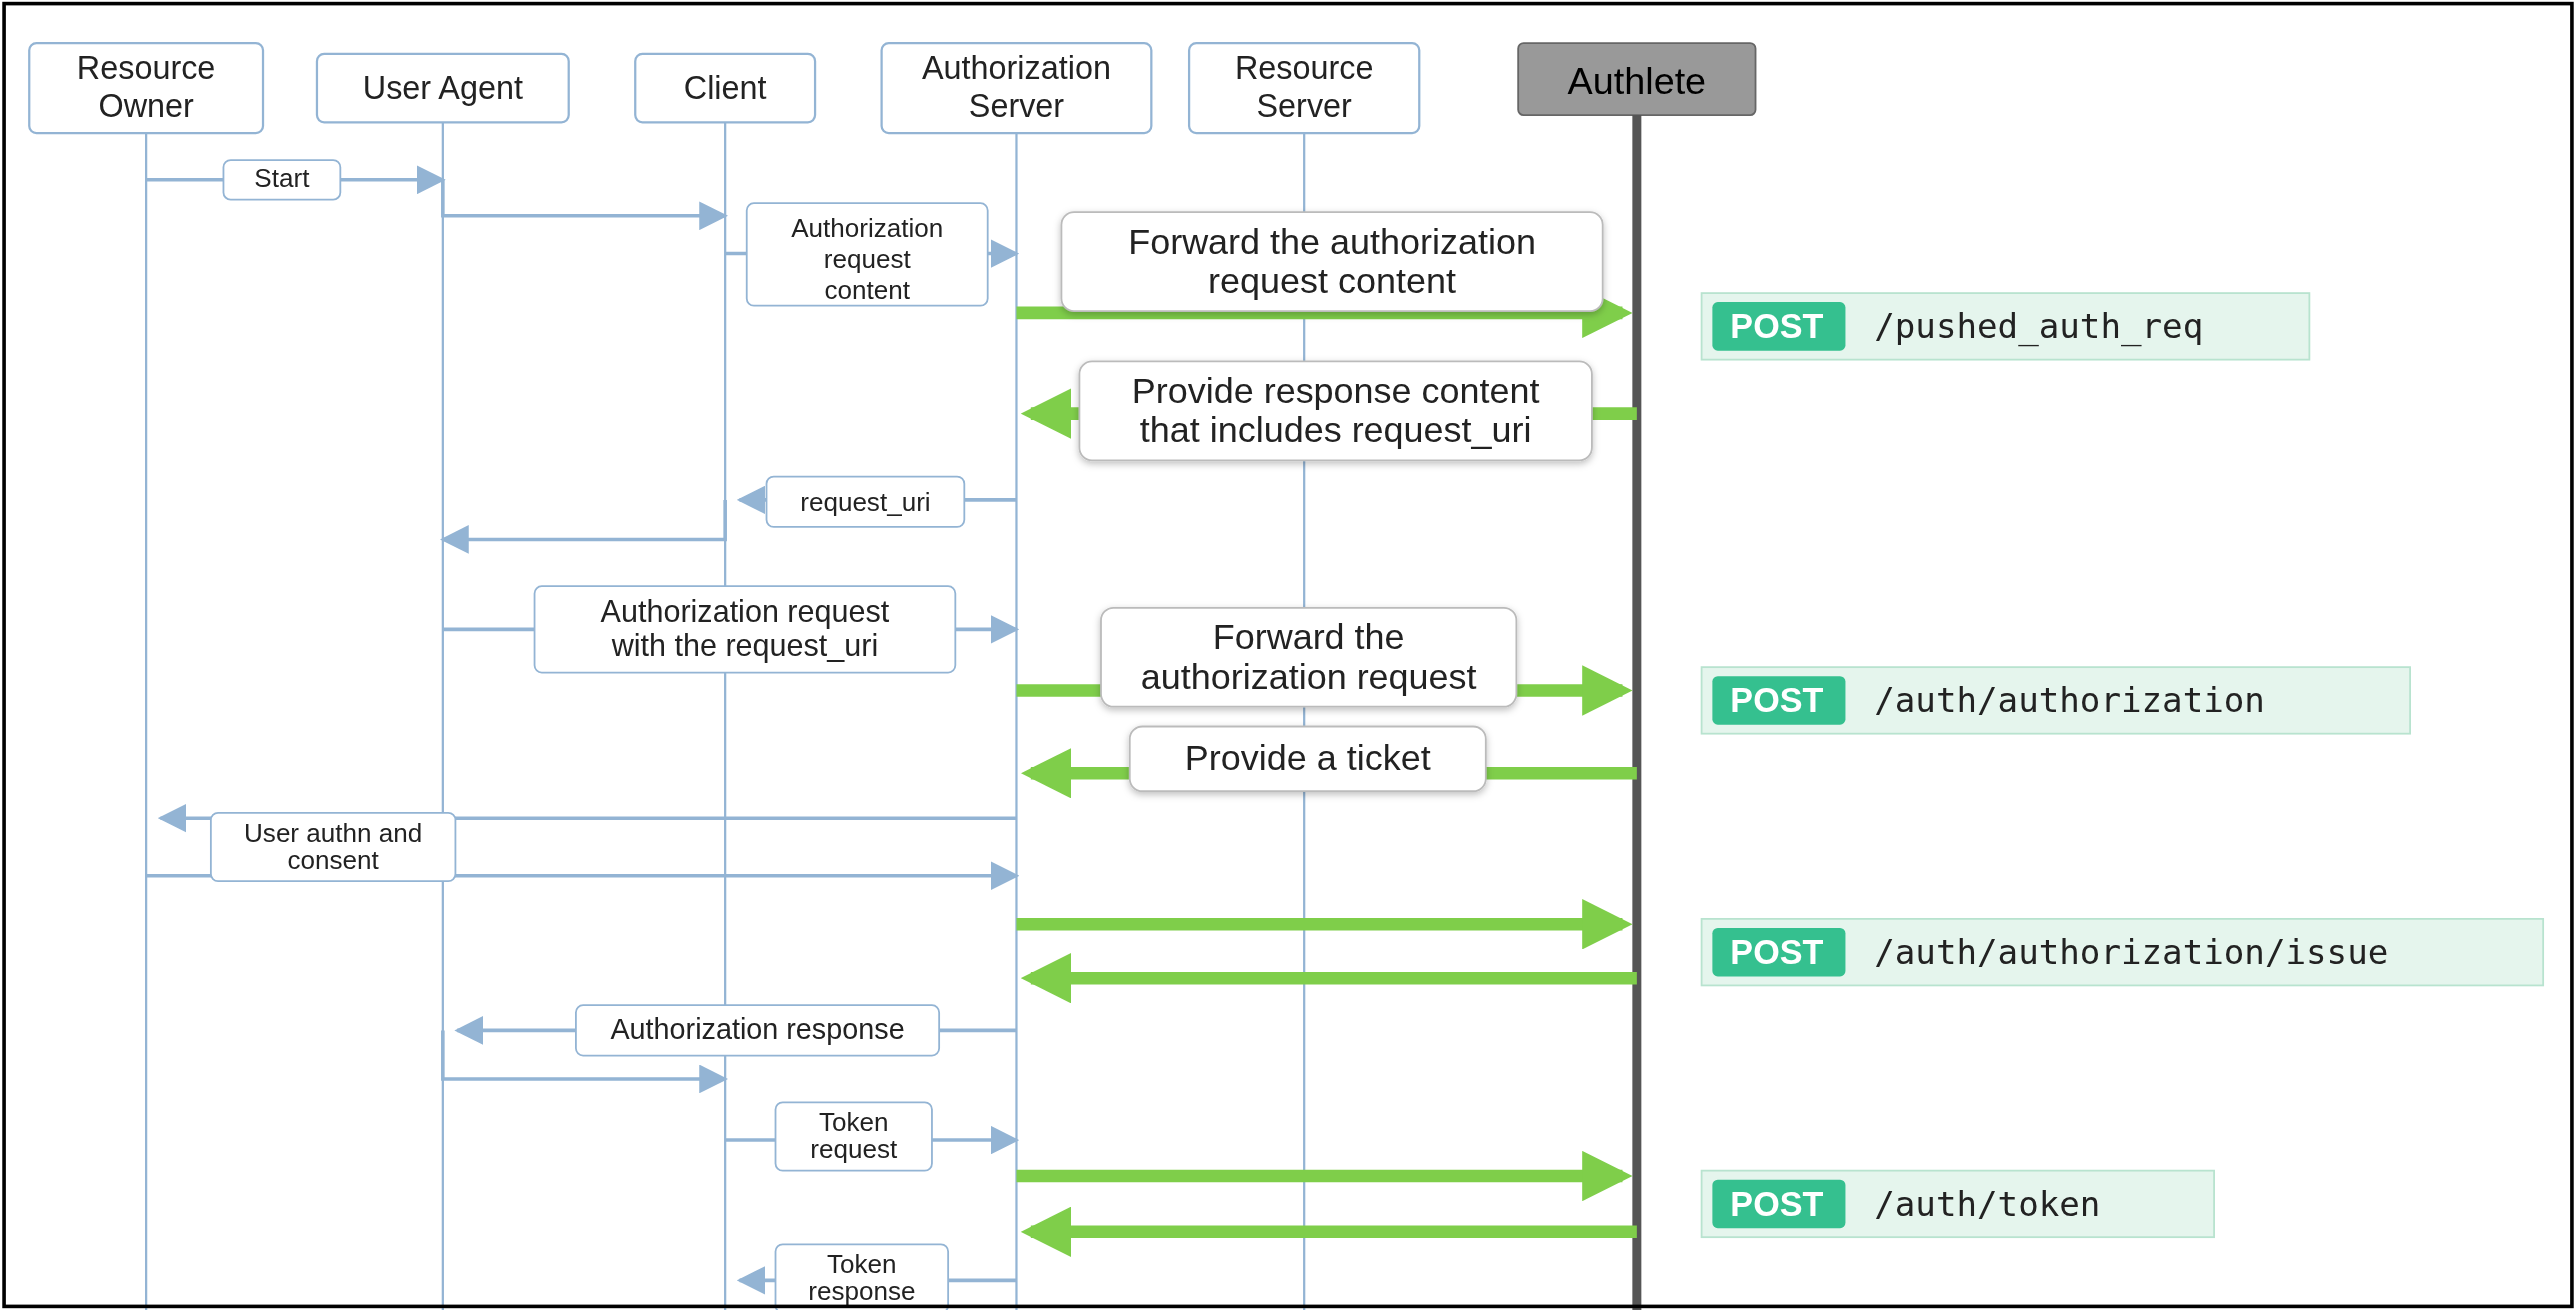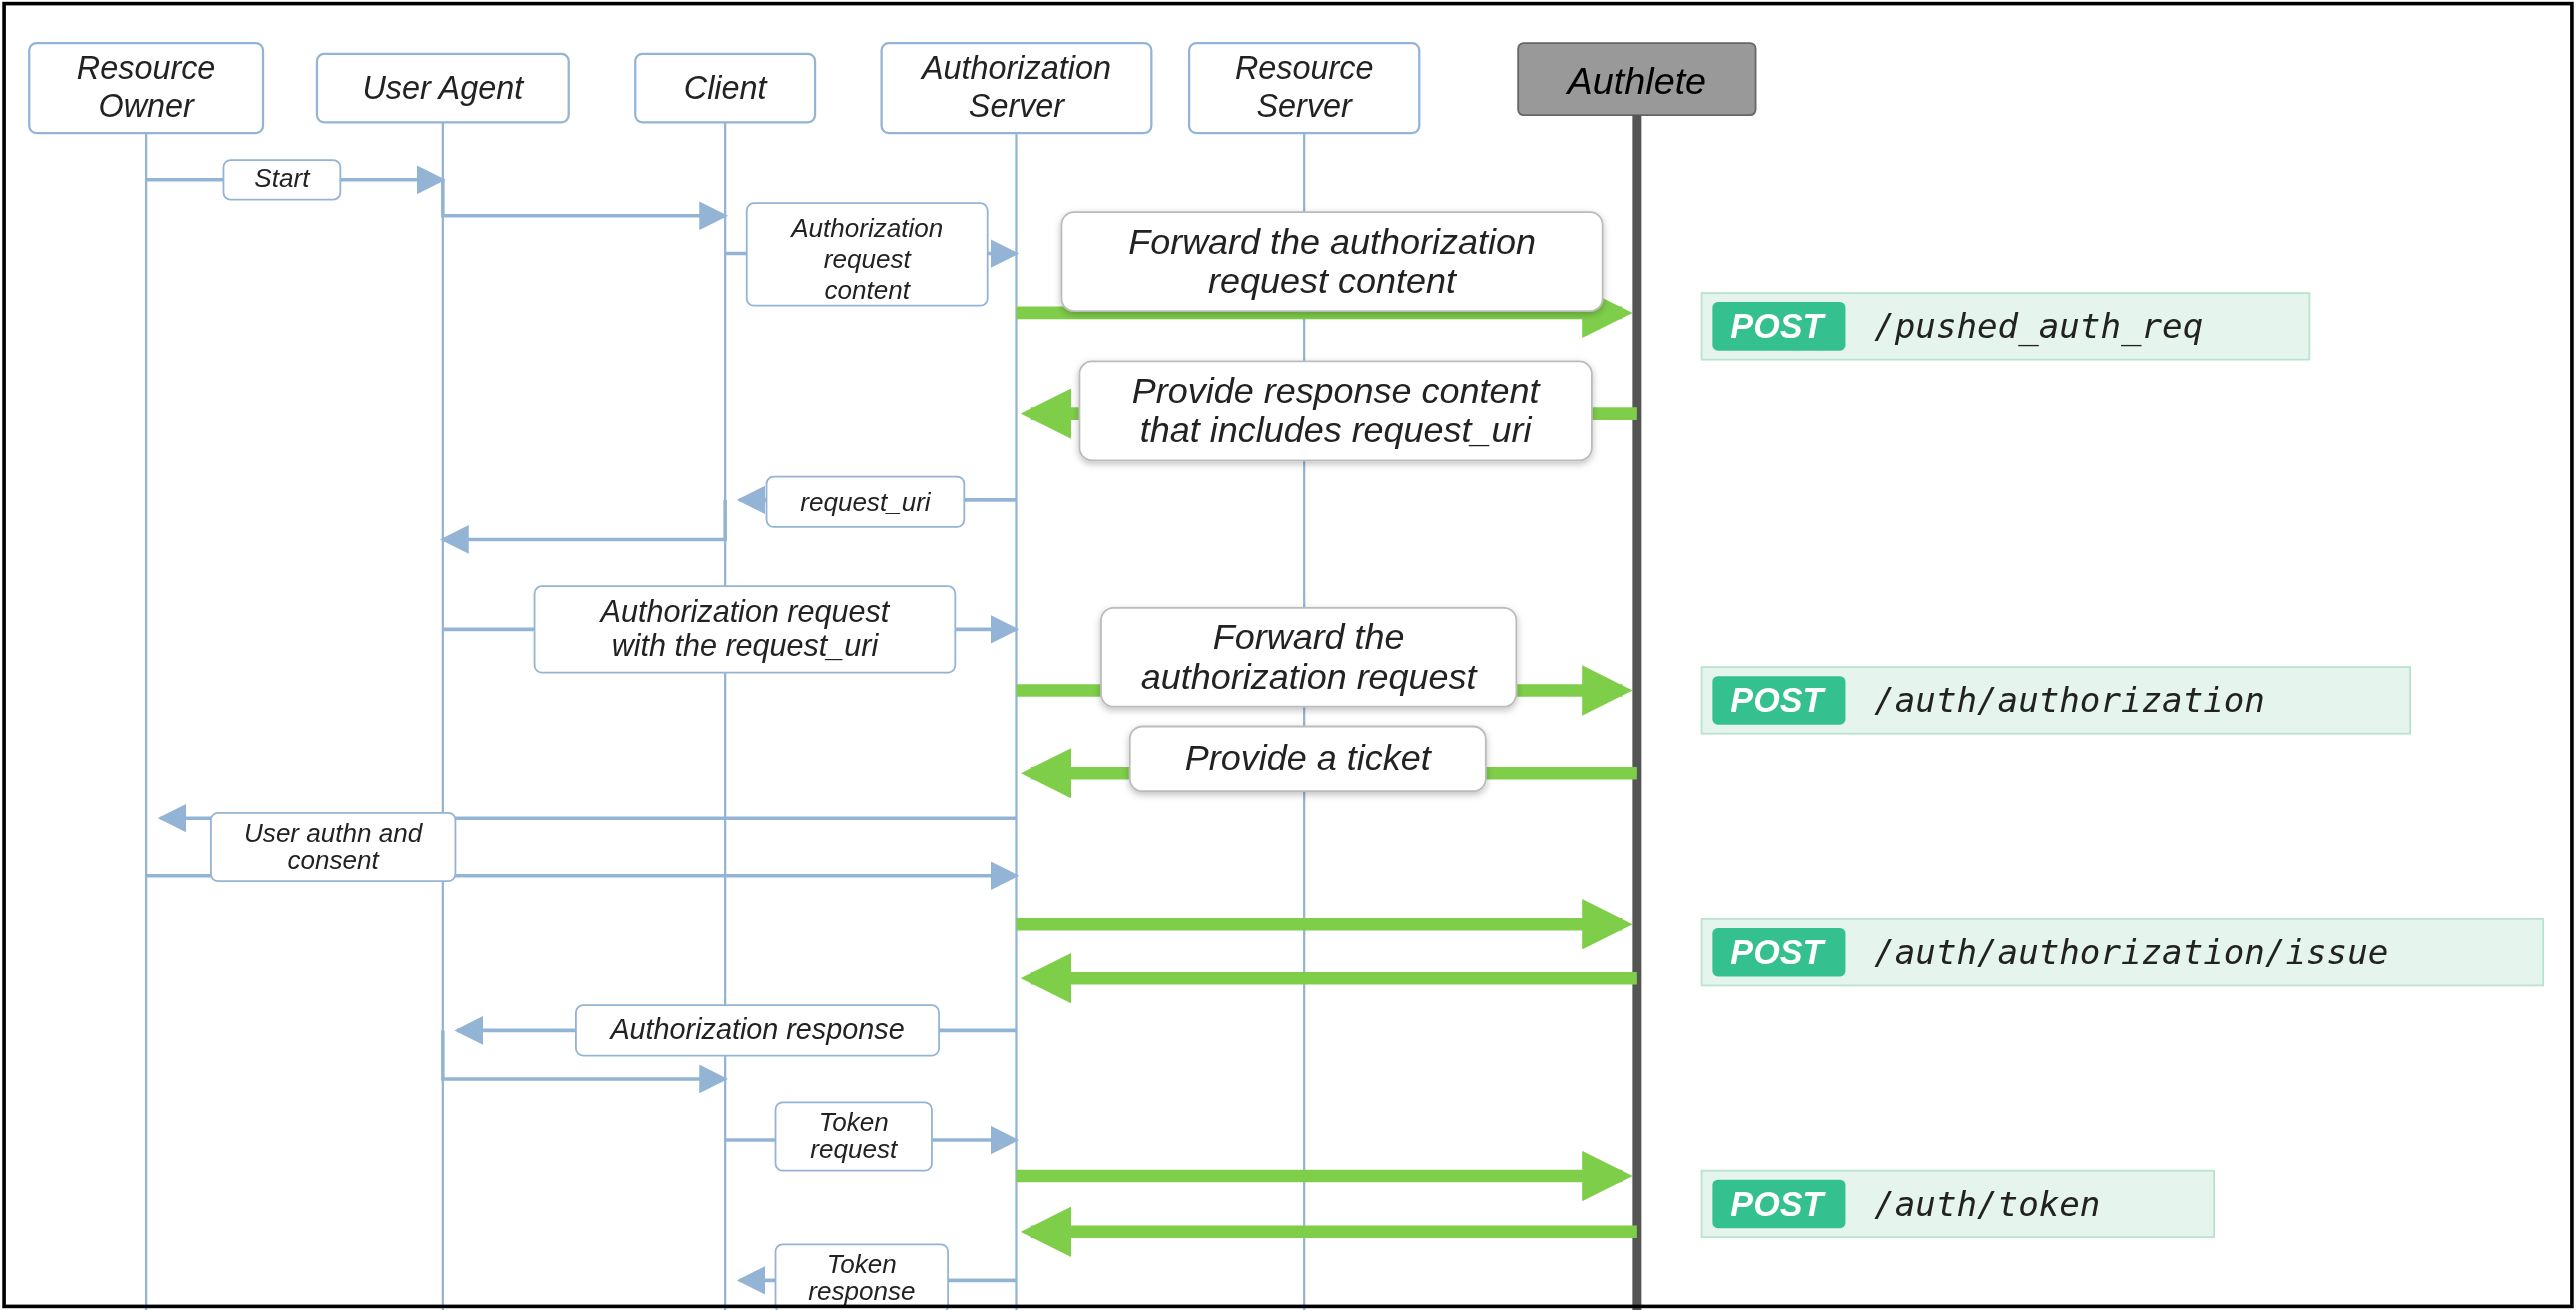--- a/index.html
+++ b/index.html
@@ -19,21 +19,21 @@
 .note-text{font-size:29px;fill:#222;text-anchor:middle}
 .big-note{fill:#fff;stroke:#bbb;stroke-width:2;rx:14;ry:14;filter:url(#shadow)}
 .big-text{font-size:40px;fill:#222;text-anchor:middle}
 .api-box{fill:#e5f5ed;stroke:#b8e3cf;stroke-width:2}
 .api-post{fill:#35c08f}
 .api-post-text{font-size:38px;fill:#fff;font-weight:600}
 .api-path{font-size:38px;fill:#222;font-family:ui-monospace,Menlo,Consolas,monospace}
 </style>
 </head>
 <body>
-<div id="stage" style="transform: scale(1); font-style: italic;">
+<div id="stage" style="transform: scale(1);">
 <svg width="2576" height="1310" viewBox="0 0 2864 1457">
 <defs>
 <filter id="shadow" x="-20%" y="-20%" width="140%" height="160%">
 <feDropShadow dx="0" dy="3" stdDeviation="4" flood-opacity="0.25"></feDropShadow>
 </filter>
 <marker id="ab" viewBox="0 0 10 10" refX="9" refY="5" markerWidth="8" markerHeight="8" orient="auto">
 <path d="M0 0L10 5L0 10z" class="arrow-b"></path>
 </marker>
 <marker id="ag" viewBox="0 0 10 10" refX="8" refY="5" markerWidth="4" markerHeight="4" orient="auto">
 <path d="M0 0L10 5L0 10z" class="arrow-g"></path>

